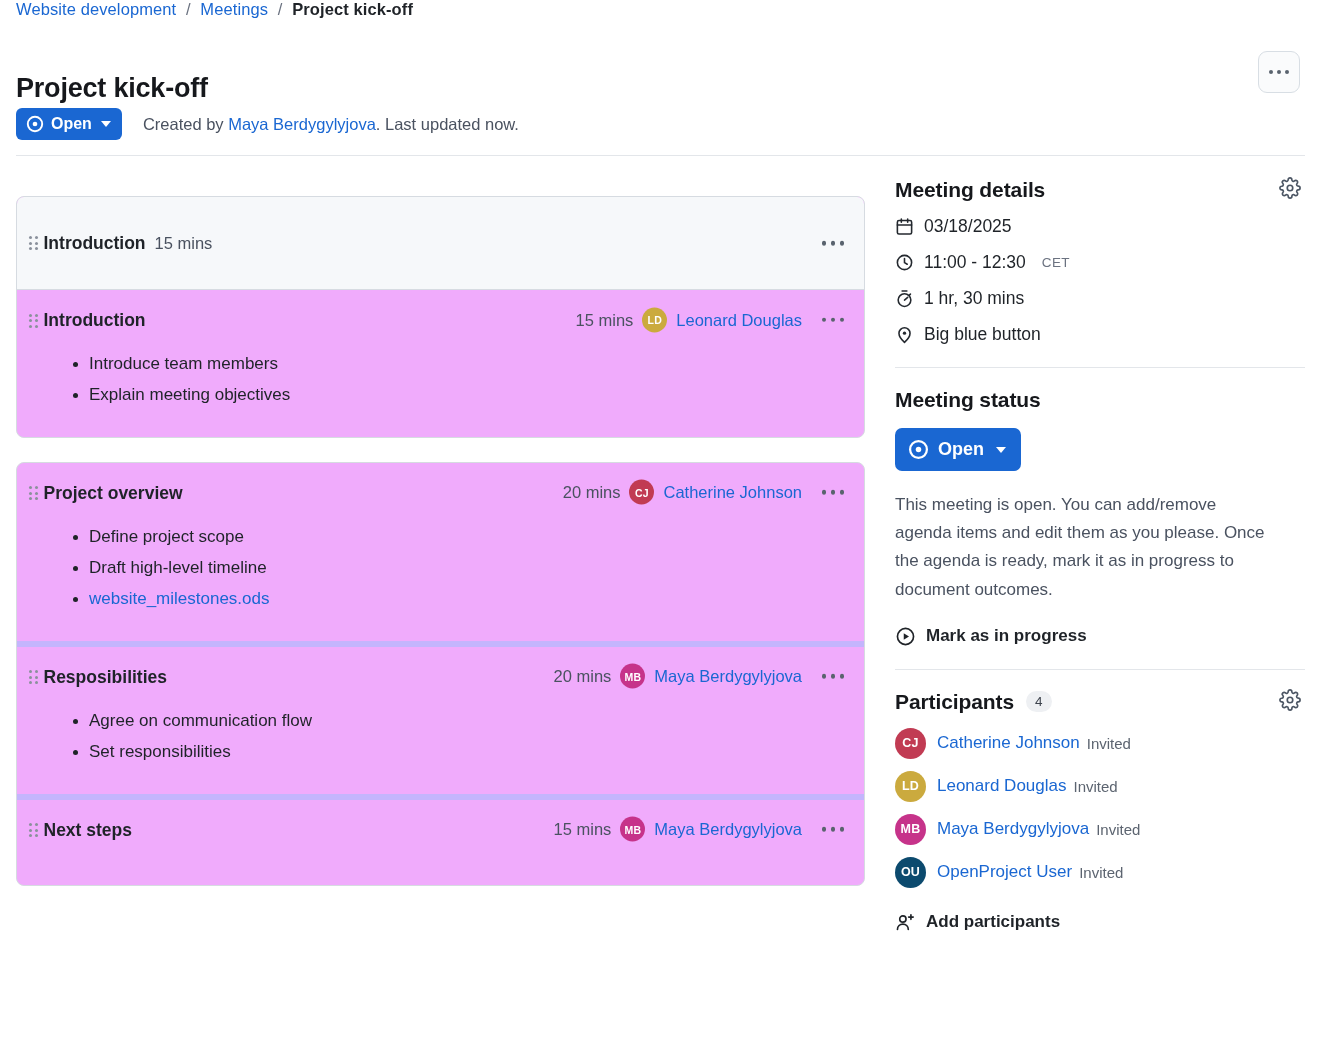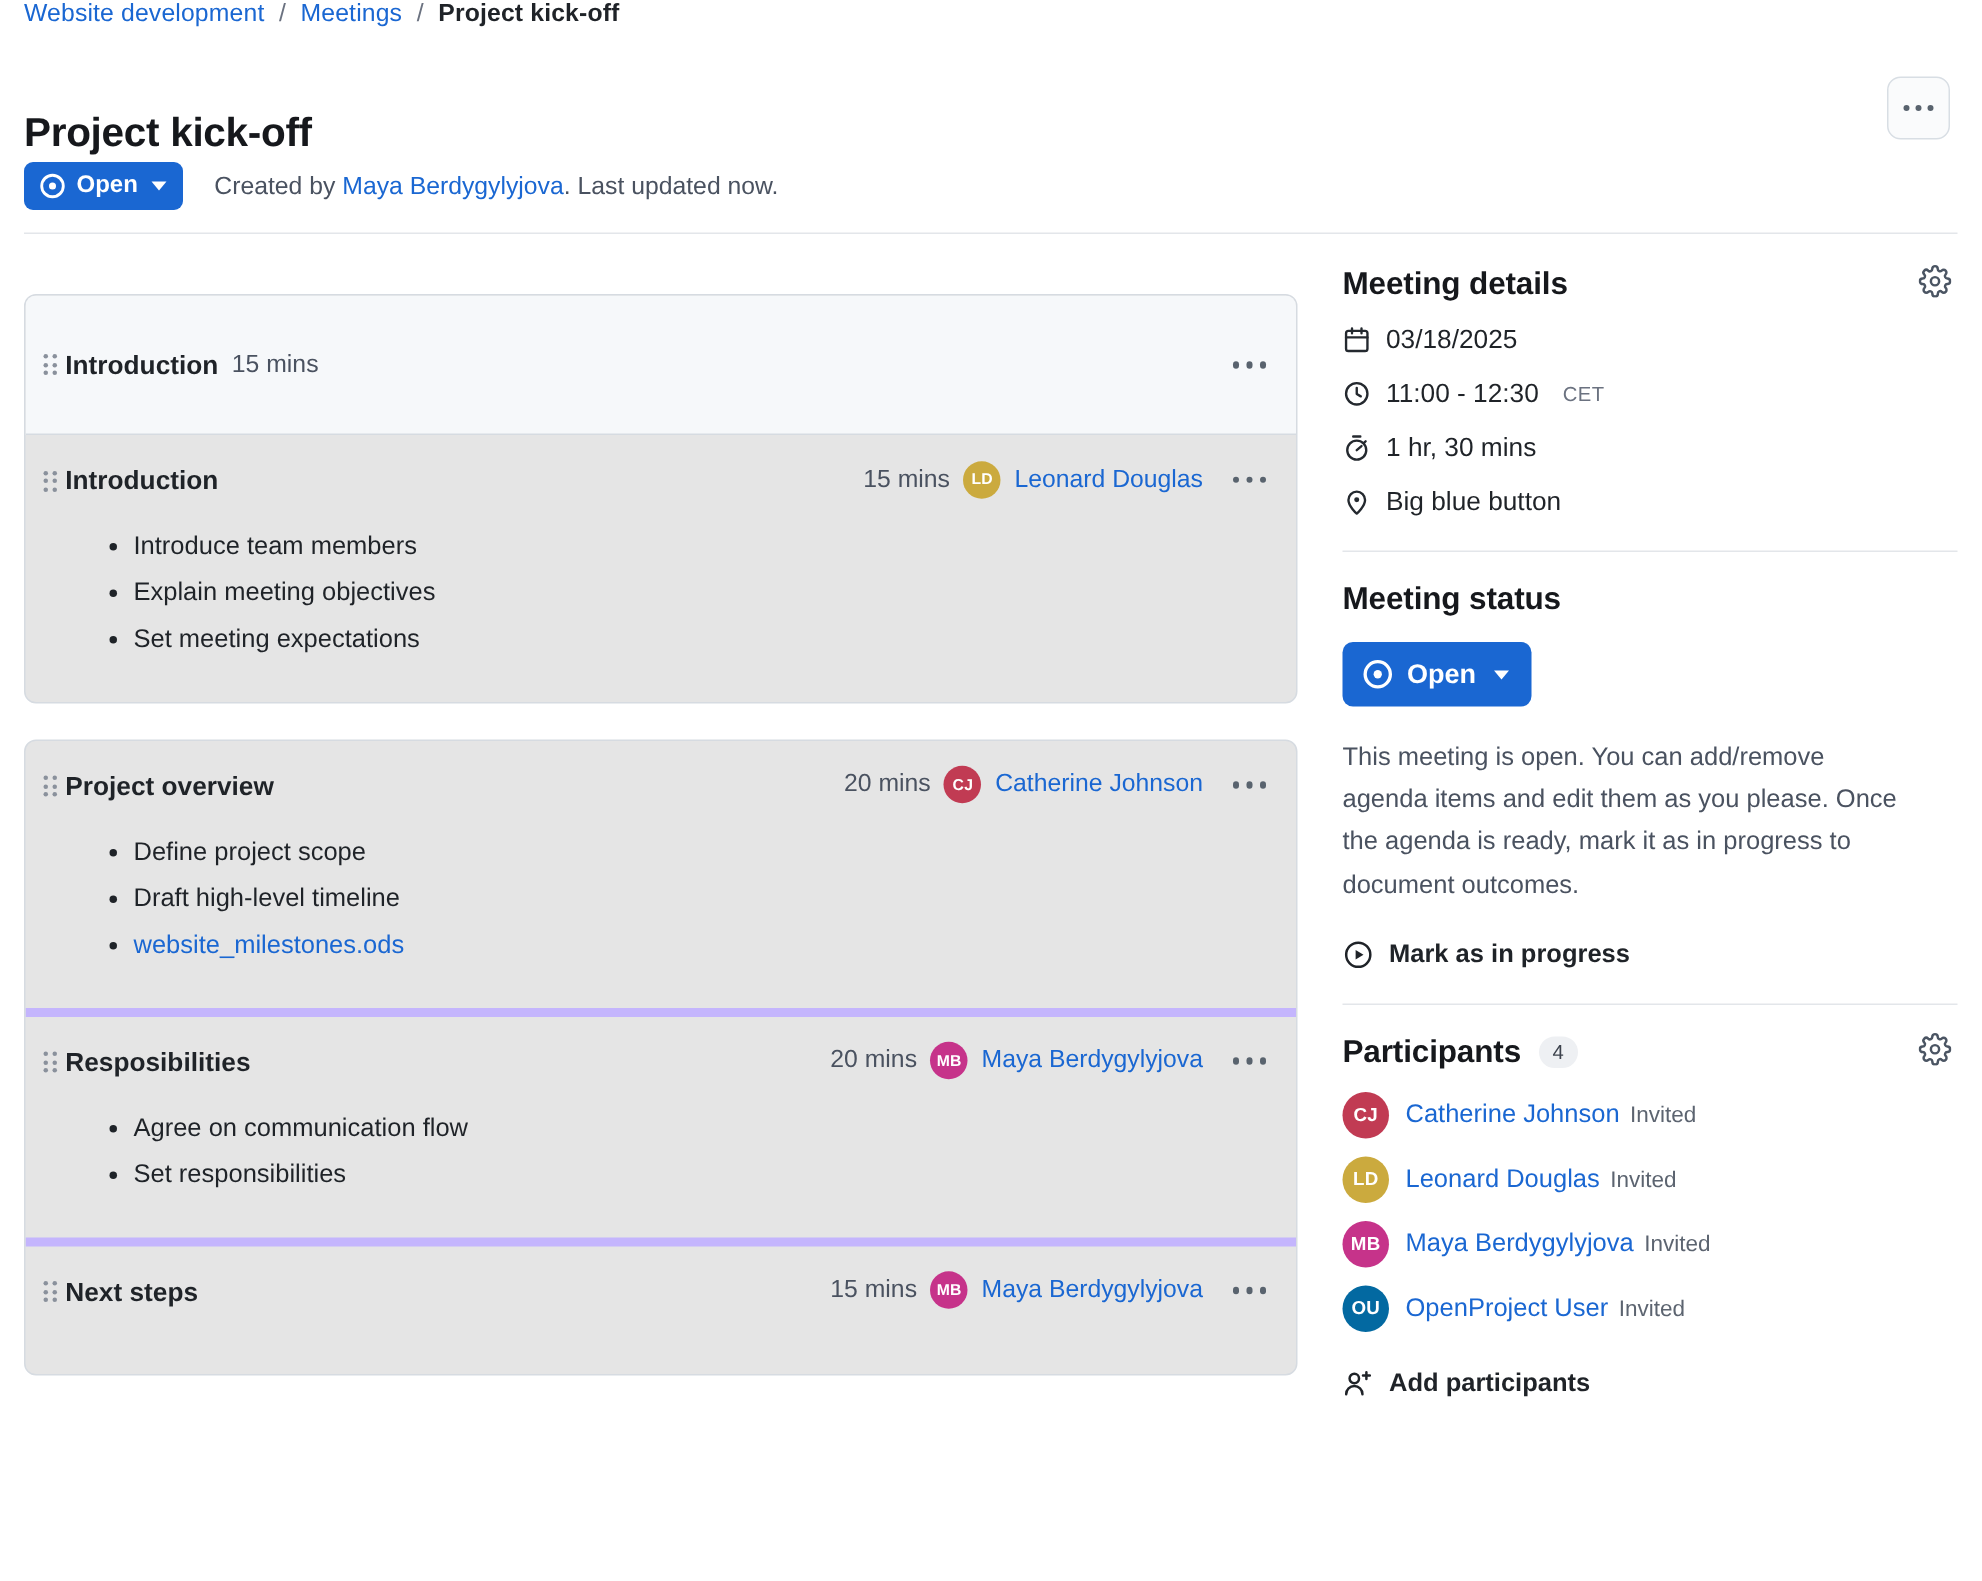--- a/index.html
+++ b/index.html
@@ -69,21 +69,21 @@
   }
 
   
   .agenda {
     position: absolute; left: 16px; top: 196px;
     width: 849px;
   }
   .section-card {
     border: 1px solid #d6dbe1;
     border-radius: 8px;
-    background: #e5e5e5;
+    background: #f0abfc;
     overflow: hidden;
     margin-bottom: 24px;
   }
   .section-head {
     background: #f6f8fa;
     border-bottom: 1px solid #d6dbe1;
     height: 93px;
     display: flex; align-items: center;
     padding: 0 18px 0 12px;
     position: relative;
@@ -312,21 +312,20 @@
           </div>
           <div class="row-more">
             <span class="d"></span>
             <span class="d"></span>
             <span class="d"></span>
           </div>
         </div>
         <ul class="bullets">
           <li>Introduce team members</li>
           <li>Explain meeting objectives</li>
-          <li>Set meeting expectations</li>
         </ul>
       </div>
     </div>
 
     <div class="section-card">
 
       <div class="item">
         <div class="item-head">
           <span class="drag-handle">
               <i></i>
@@ -506,21 +505,21 @@
       <span class="avatar" style="background:#cbaa3e">LD</span>
       <a class="p-name" href="#">Leonard Douglas</a>
       <span class="p-state">Invited</span>
     </div>
     <div class="participant">
       <span class="avatar" style="background:#c6338a">MB</span>
       <a class="p-name" href="#">Maya Berdygylyjova</a>
       <span class="p-state">Invited</span>
     </div>
     <div class="participant">
-      <span class="avatar" style="background:#0369a1">OU</span>
+      <span class="avatar" style="background:#0c4a6e">OU</span>
       <a class="p-name" href="#">OpenProject User</a>
       <span class="p-state">Invited</span>
     </div>
 
     <div class="action-link" style="margin-top:24px">
       <svg width="21" height="21" viewBox="0 0 24 24" fill="none" stroke="#1f2328" stroke-width="1.9" stroke-linecap="round" stroke-linejoin="round">
         <circle cx="9" cy="8" r="3.6"></circle>
         <path d="M2.8 20c0-3.6 2.8-6.2 6.2-6.2s6.2 2.6 6.2 6.2"></path>
         <path d="M18.2 3.2v5.2M15.6 5.8h5.2"></path>
       </svg>

